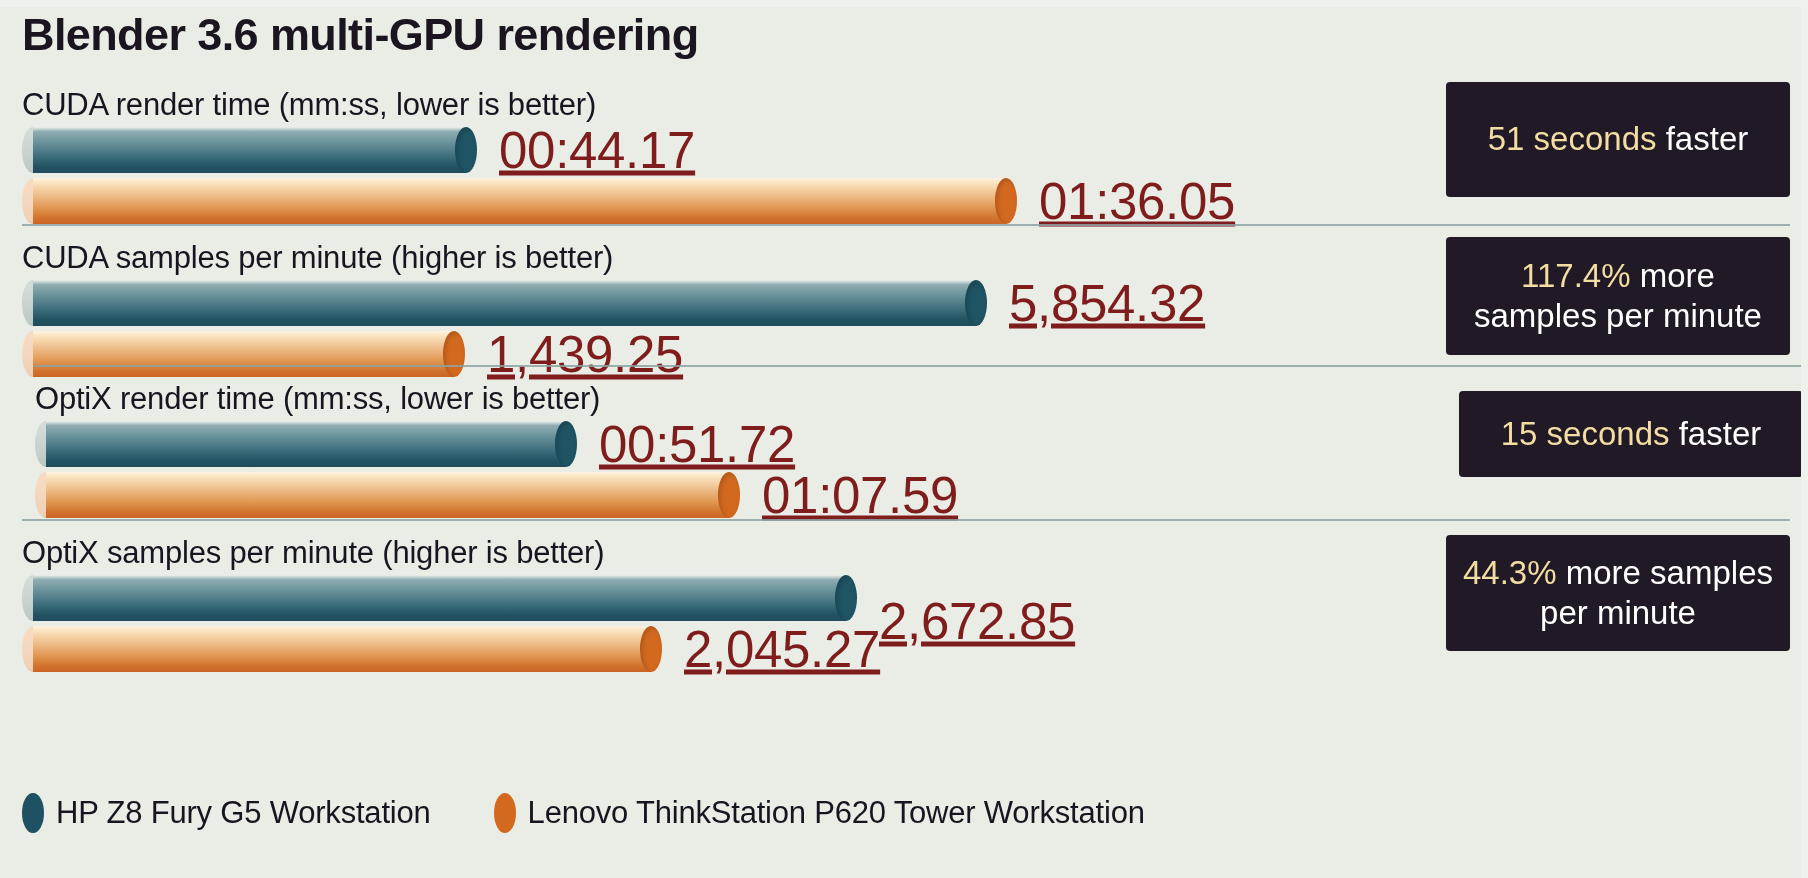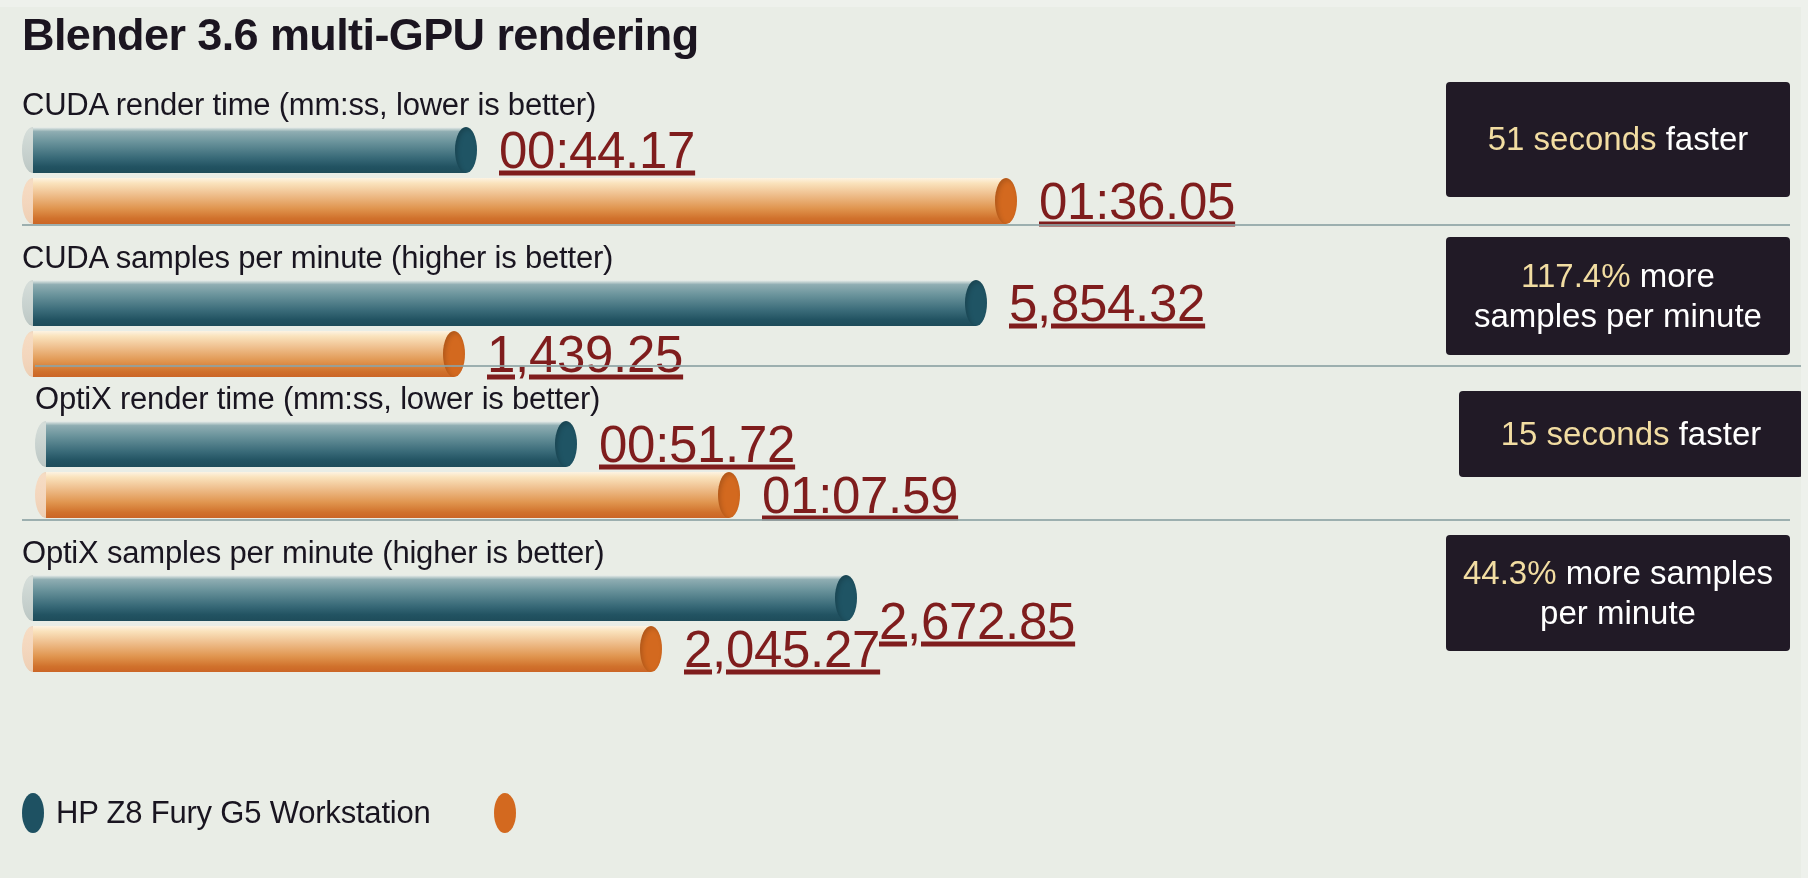--- a/index.html
+++ b/index.html
@@ -300,16 +300,17 @@
     </div>
 
   <div class="legend" id="legend">
       <div class="legend-item">
         <span class="legend-dot teal"></span>
         <span class="legend-label">HP Z8 Fury G5 Workstation</span>
       </div>
       <div class="legend-gap"></div>
       <div class="legend-item">
         <span class="legend-dot orange"></span>
+        <span class="legend-label">Lenovo ThinkStation P620 Tower Workstation</span>
       </div>
     </div>
 
 </div>
 
 </body></html>

